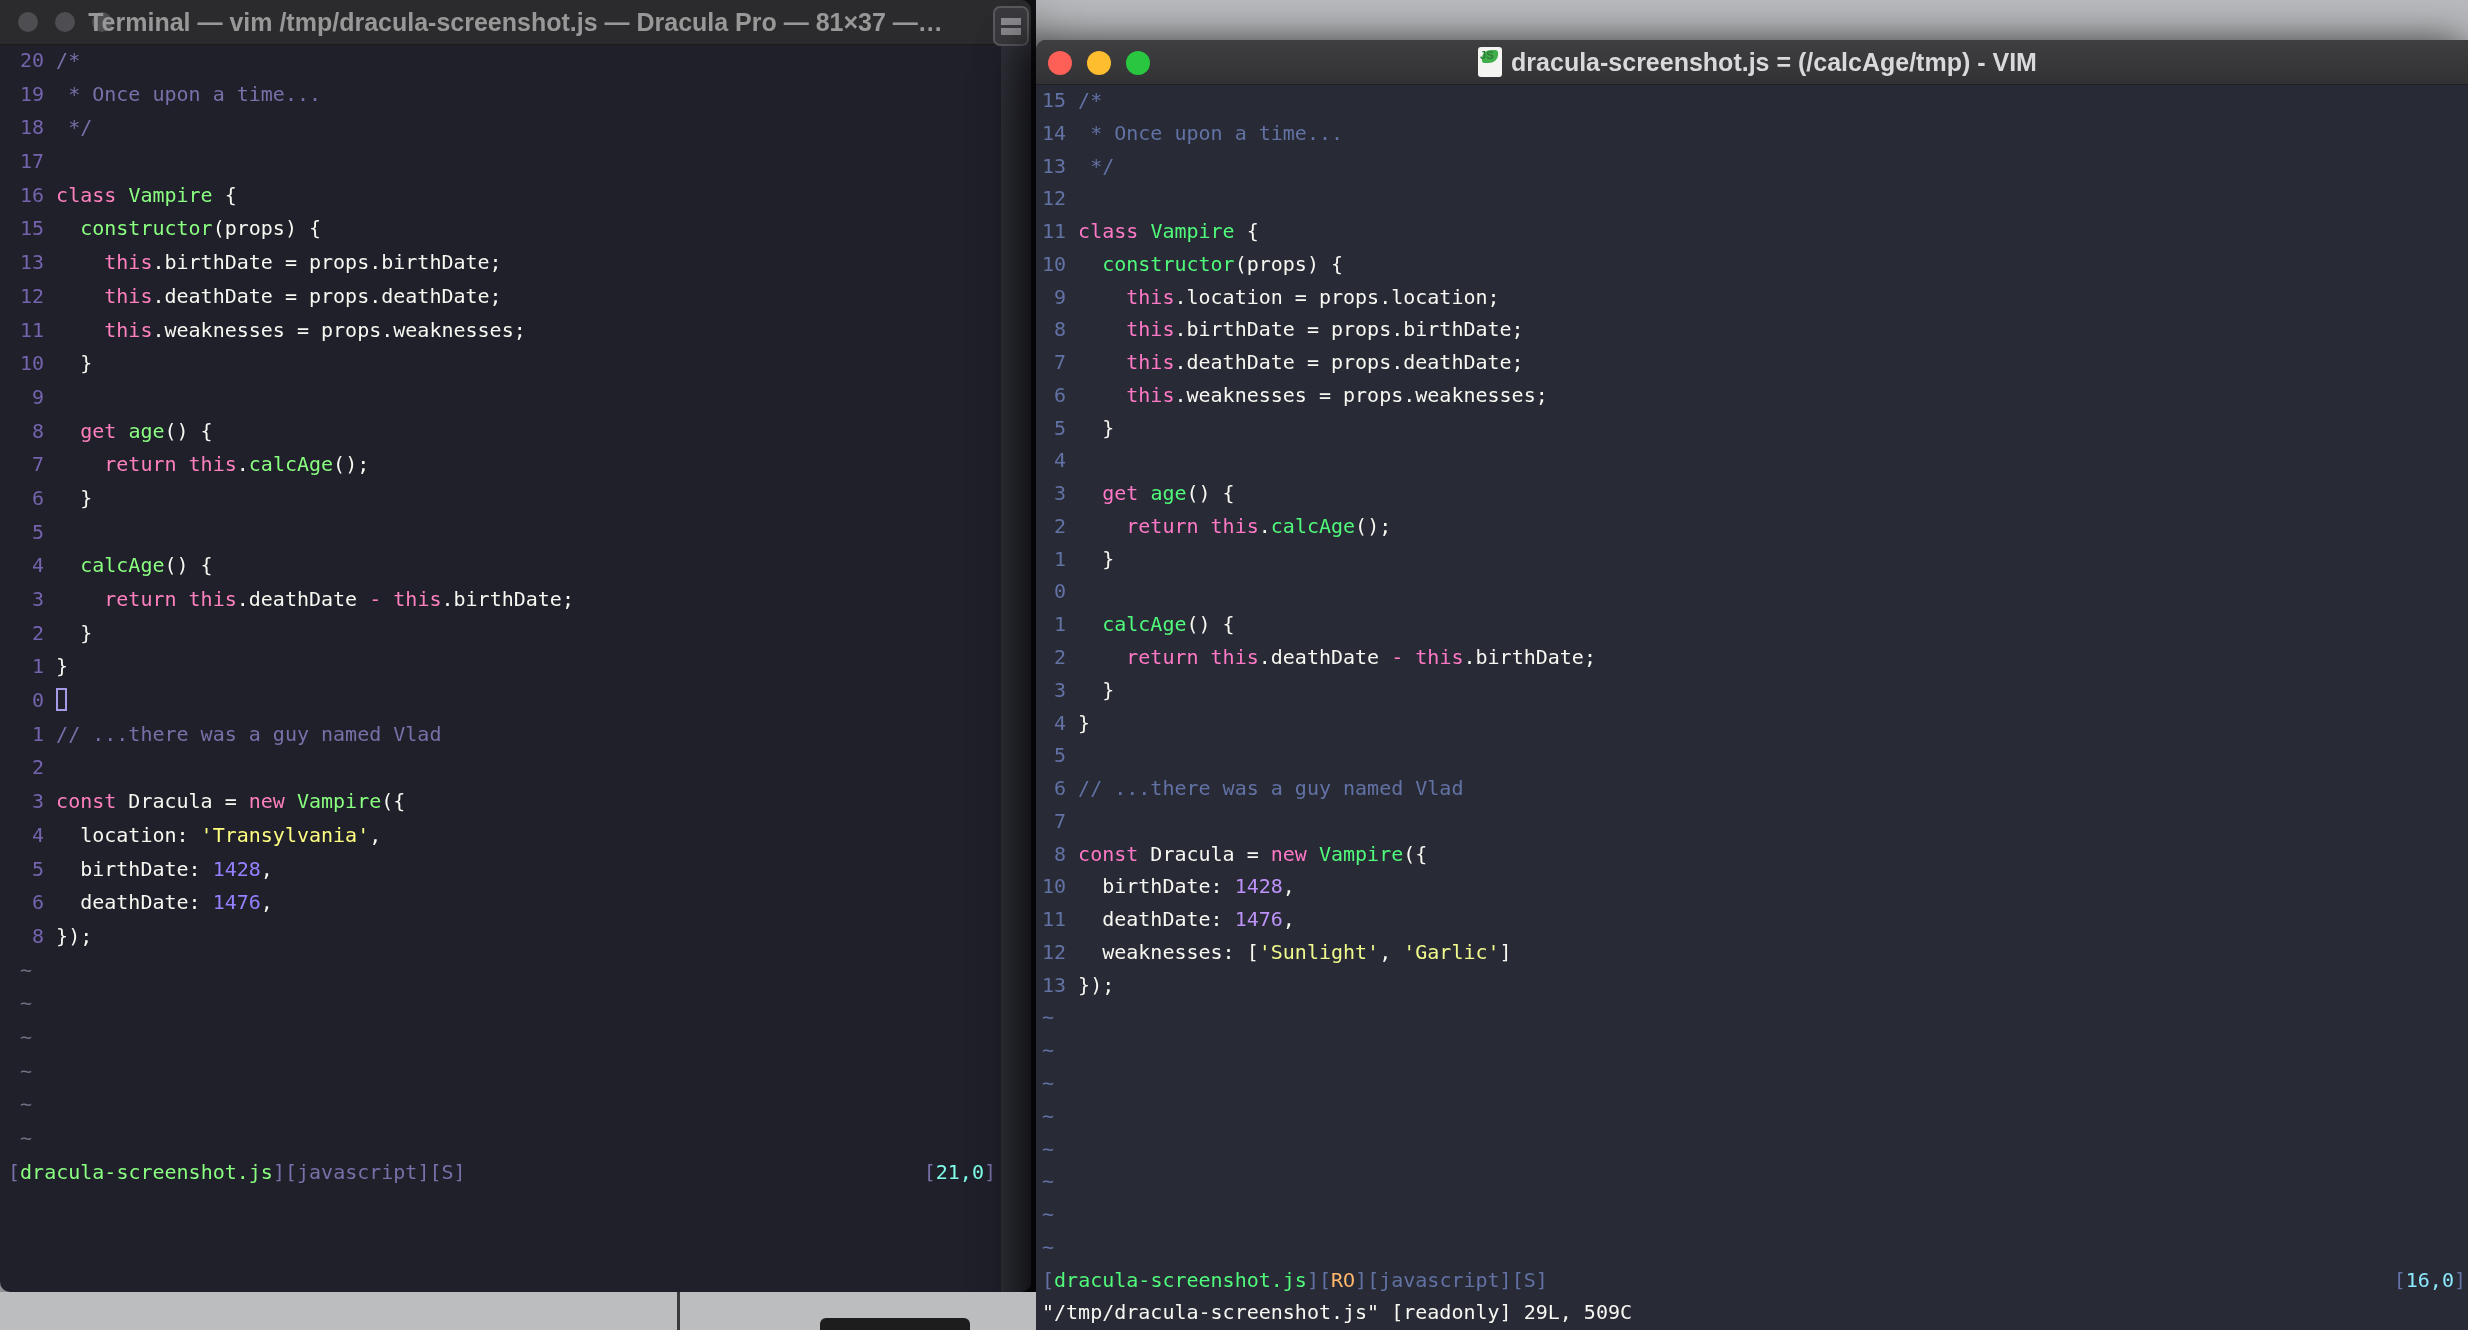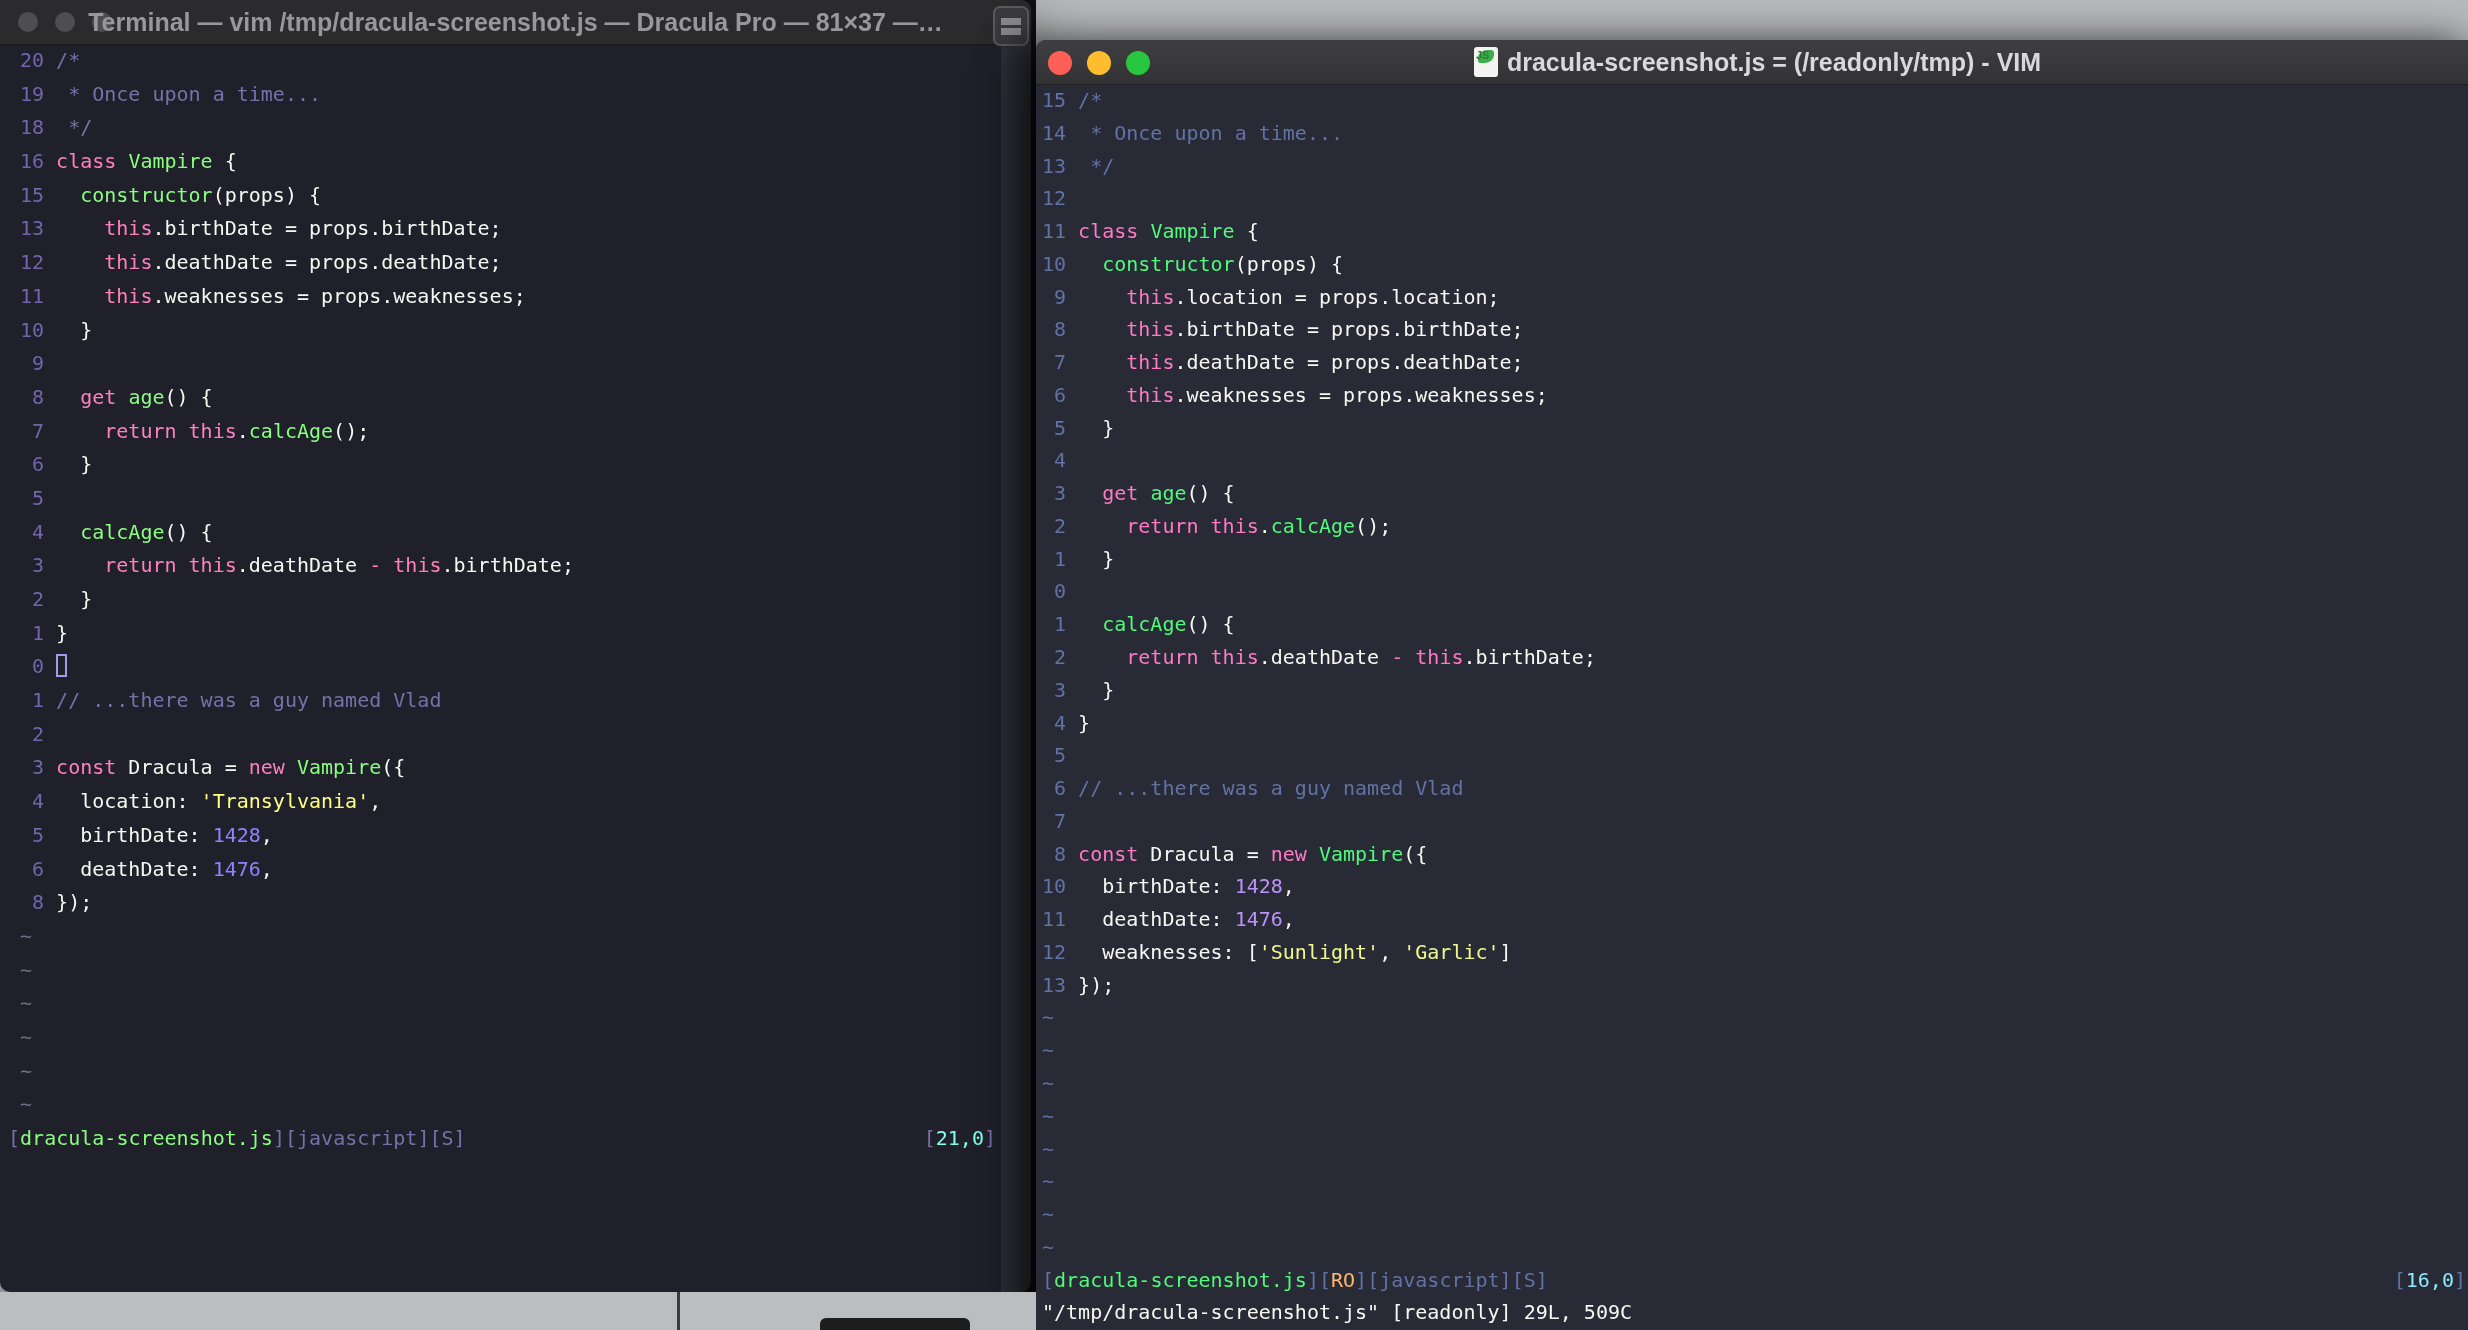--- a/index.html
+++ b/index.html
@@ -76,20 +76,21 @@
         <span class="light"></span>
         <span class="light"></span>
         <span class="light"></span>
       </div>
       <div class="title-text">Terminal — vim /tmp/dracula-screenshot.js — Dracula Pro — 81×37 —…</div>
     </div>
     <div class="buffer">
         <div class="row code"><span class="ln" style="color: rgb(116, 100, 174);">20</span><span style="color: rgb(121, 112, 169);">/*</span></div>
         <div class="row code"><span class="ln" style="color: rgb(116, 100, 174);">19</span><span style="color: rgb(121, 112, 169);"> * Once upon a time...</span></div>
         <div class="row code"><span class="ln" style="color: rgb(116, 100, 174);">18</span><span style="color: rgb(121, 112, 169);"> */</span></div>
+        <div class="row code"><span class="ln" style="color: rgb(116, 100, 174);">17</span></div>
         <div class="row code"><span class="ln" style="color: rgb(116, 100, 174);">16</span><span style="color: rgb(255, 128, 191);">class</span><span style="color: rgb(248, 248, 242);"> </span><span style="color: rgb(138, 255, 128);">Vampire</span><span style="color: rgb(248, 248, 242);"> {</span></div>
         <div class="row code"><span class="ln" style="color: rgb(116, 100, 174);">15</span><span style="color: rgb(248, 248, 242);">  </span><span style="color: rgb(138, 255, 128);">constructor</span><span style="color: rgb(248, 248, 242);">(props) {</span></div>
         <div class="row code"><span class="ln" style="color: rgb(116, 100, 174);">13</span><span style="color: rgb(248, 248, 242);">    </span><span style="color: rgb(255, 128, 191);">this</span><span style="color: rgb(248, 248, 242);">.birthDate = props.birthDate;</span></div>
         <div class="row code"><span class="ln" style="color: rgb(116, 100, 174);">12</span><span style="color: rgb(248, 248, 242);">    </span><span style="color: rgb(255, 128, 191);">this</span><span style="color: rgb(248, 248, 242);">.deathDate = props.deathDate;</span></div>
         <div class="row code"><span class="ln" style="color: rgb(116, 100, 174);">11</span><span style="color: rgb(248, 248, 242);">    </span><span style="color: rgb(255, 128, 191);">this</span><span style="color: rgb(248, 248, 242);">.weaknesses = props.weaknesses;</span></div>
         <div class="row code"><span class="ln" style="color: rgb(116, 100, 174);">10</span><span style="color: rgb(248, 248, 242);">  }</span></div>
         <div class="row code"><span class="ln" style="color: rgb(116, 100, 174);"> 9</span></div>
         <div class="row code"><span class="ln" style="color: rgb(116, 100, 174);"> 8</span><span style="color: rgb(248, 248, 242);">  </span><span style="color: rgb(255, 128, 191);">get</span><span style="color: rgb(248, 248, 242);"> </span><span style="color: rgb(138, 255, 128);">age</span><span style="color: rgb(248, 248, 242);">() {</span></div>
         <div class="row code"><span class="ln" style="color: rgb(116, 100, 174);"> 7</span><span style="color: rgb(248, 248, 242);">    </span><span style="color: rgb(255, 128, 191);">return</span><span style="color: rgb(248, 248, 242);"> </span><span style="color: rgb(255, 128, 191);">this</span><span style="color: rgb(248, 248, 242);">.</span><span style="color: rgb(138, 255, 128);">calcAge</span><span style="color: rgb(248, 248, 242);">();</span></div>
         <div class="row code"><span class="ln" style="color: rgb(116, 100, 174);"> 6</span><span style="color: rgb(248, 248, 242);">  }</span></div>
@@ -126,21 +127,21 @@
     <div class="titlebar">
       <div class="lights">
         <span class="light" style="background:#FE5F57"></span>
         <span class="light" style="background:#FEBC2F"></span>
         <span class="light" style="background:#29C73F"></span>
       </div>
       <div class="title-text">
         <span class="doc-icon">
           <span class="leaf"></span>
           <span class="js">JS</span>
-        </span><span>dracula-screenshot.js = (/readonly/tmp) - VIM</span>
+        </span><span>dracula-screenshot.js = (/calcAge/tmp) - VIM</span>
       </div>
     </div>
     <div class="buffer">
         <div class="row code"><span class="ln" style="color: rgb(98, 114, 164);">15</span><span style="color: rgb(98, 114, 164);">/*</span></div>
         <div class="row code"><span class="ln" style="color: rgb(98, 114, 164);">14</span><span style="color: rgb(98, 114, 164);"> * Once upon a time...</span></div>
         <div class="row code"><span class="ln" style="color: rgb(98, 114, 164);">13</span><span style="color: rgb(98, 114, 164);"> */</span></div>
         <div class="row code"><span class="ln" style="color: rgb(98, 114, 164);">12</span></div>
         <div class="row code"><span class="ln" style="color: rgb(98, 114, 164);">11</span><span style="color: rgb(255, 121, 198);">class</span><span style="color: rgb(248, 248, 242);"> </span><span style="color: rgb(80, 250, 123);">Vampire</span><span style="color: rgb(248, 248, 242);"> {</span></div>
         <div class="row code"><span class="ln" style="color: rgb(98, 114, 164);">10</span><span style="color: rgb(248, 248, 242);">  </span><span style="color: rgb(80, 250, 123);">constructor</span><span style="color: rgb(248, 248, 242);">(props) {</span></div>
         <div class="row code"><span class="ln" style="color: rgb(98, 114, 164);"> 9</span><span style="color: rgb(248, 248, 242);">    </span><span style="color: rgb(255, 121, 198);">this</span><span style="color: rgb(248, 248, 242);">.location = props.location;</span></div>

